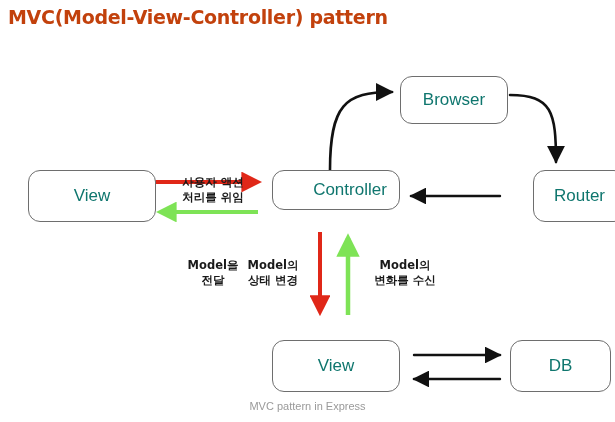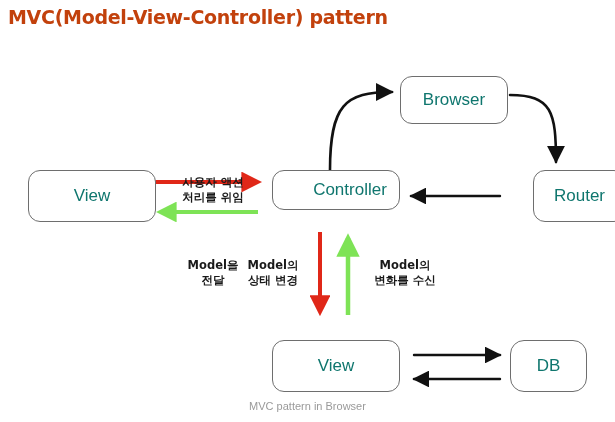--- a/index.html
+++ b/index.html
@@ -49,21 +49,21 @@
     font-size: 17px;
     font-weight: 500;
     color: #0f766e;
     font-family: "Liberation Sans", "DejaVu Sans", sans-serif;
   }
   .node-view     { left: 28px;  top: 170px; width: 128px; height: 52px; }
   .node-ctrl     { left: 272px; top: 170px; width: 128px; height: 40px; padding-left: 28px; }
   .node-browser  { left: 400px; top: 76px;  width: 108px; height: 48px; }
   .node-router   { left: 507px; top: 170px; width: 93px;  height: 52px; margin-left: 26px; }
   .node-model    { left: 272px; top: 340px; width: 128px; height: 52px; }
-  .node-db       { left: 510px; top: 340px; width: 77px;  height: 52px; border-radius: 14px; }
+  .node-db       { left: 510px; top: 340px; width: 101px;  height: 52px; }
 
   .anno {
     position: absolute;
     font-size: 11.5px;
     font-weight: bold;
     line-height: 1.32;
     text-align: center;
     color: #1a1a1a;
     white-space: pre-line;
     font-family: "DejaVu Sans", "Liberation Sans", sans-serif;
@@ -170,15 +170,15 @@
 
   <div class="anno anno-model-pass">Model을
 전달</div>
 
   <div class="anno anno-state-chg">Model의
 상태 변경</div>
 
   <div class="anno anno-observe">Model의
 변화를 수신</div>
 
-  <div class="caption">MVC pattern in Browser</div>
+  <div class="caption">MVC pattern in Express</div>
 
 </div>
 
 </body></html>

